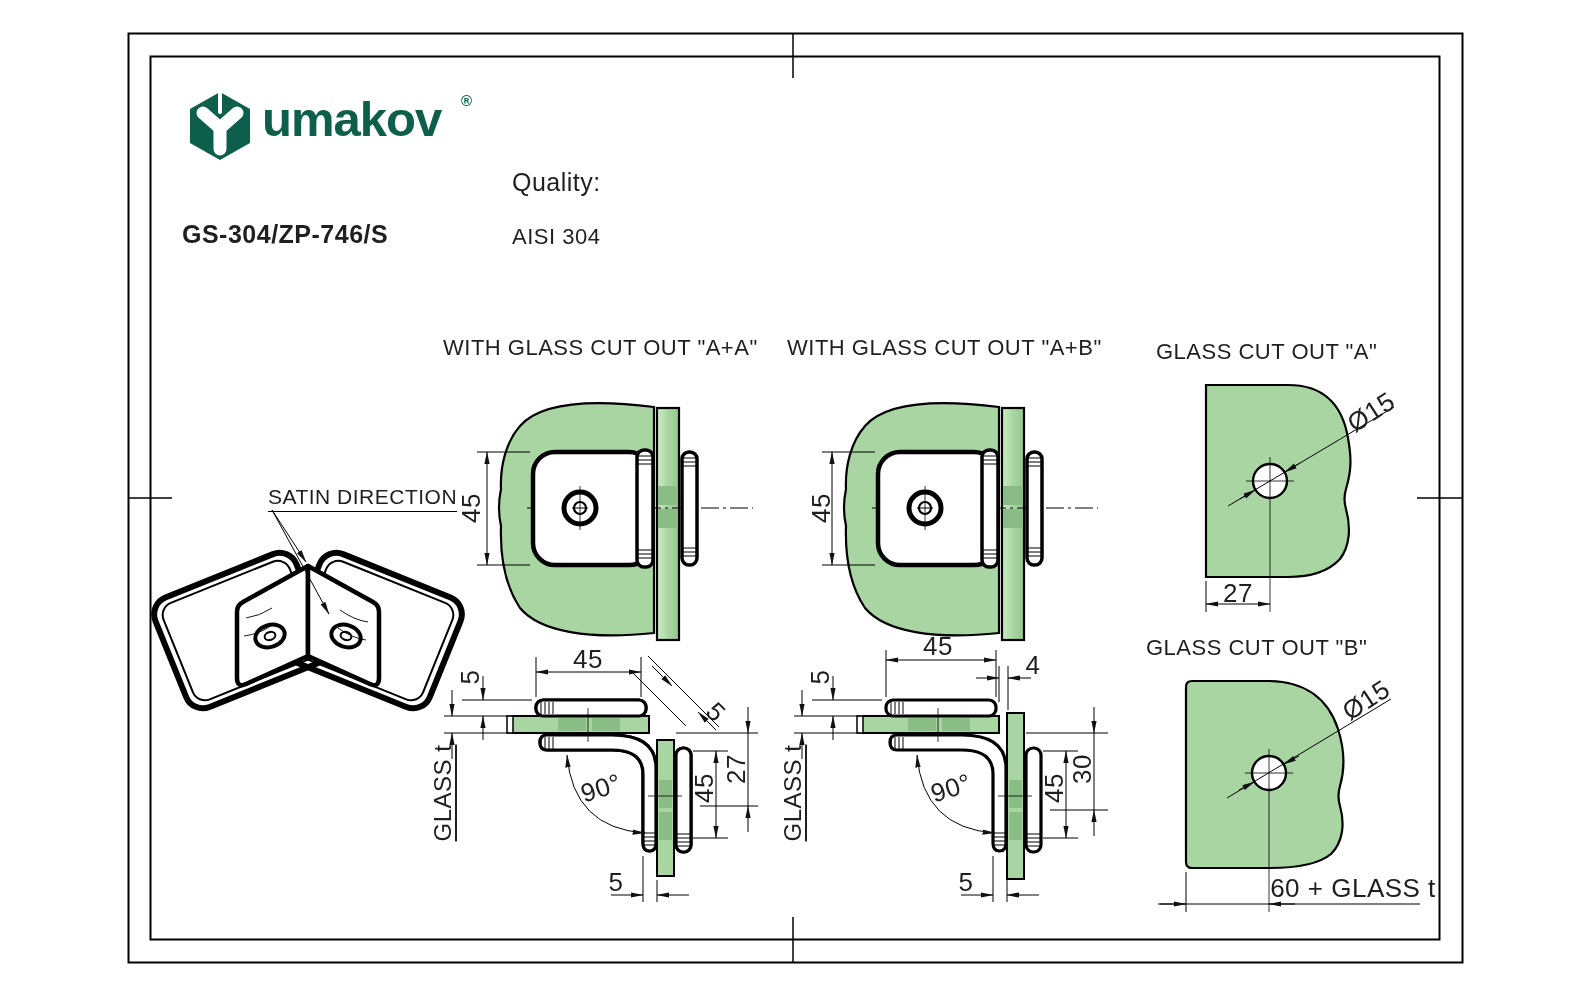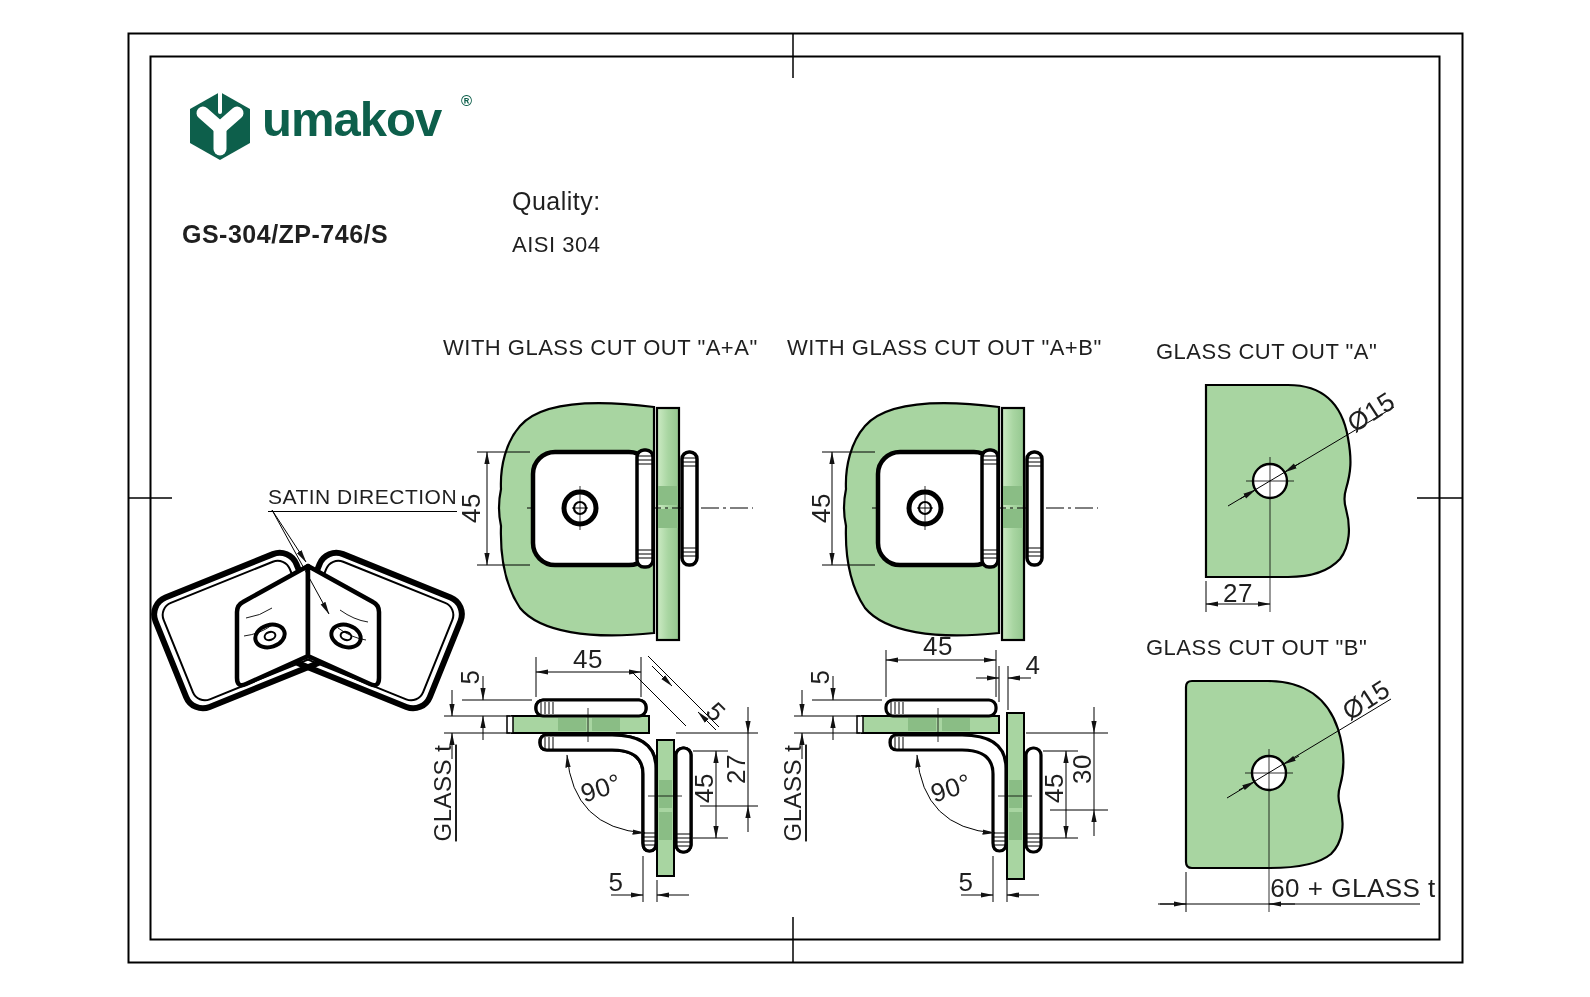--- a/index.html
+++ b/index.html
@@ -227,22 +227,22 @@
       <line x1="1158" y1="904" x2="1420" y2="904"></line>
       <line x1="1160" y1="904" x2="1186" y2="904" marker-end="url(#ar)"></line>
       <line x1="1295" y1="904" x2="1269" y2="904" marker-end="url(#ar)"></line>
     </g>
   </g>
 </svg>
 
   <div class="lbl logo-text" style="left:262px;top:95px;color:#0d5f4b;">umakov</div>
   <div class="lbl logo-reg" style="left:461px;top:93px;color:#0d5f4b;">®</div>
   <div class="lbl prod" style="left:182px;top:222px;">GS-304/ZP-746/S</div>
-  <div class="lbl quality-l" style="left:512px;top:189px;">Quality:</div>
-  <div class="lbl quality-v" style="left:512px;top:226px;margin-top:8px;">AISI 304</div>
+  <div class="lbl quality-l" style="left:512px;top:170px;">Quality:</div>
+  <div class="lbl quality-v" style="left:512px;top:226px;">AISI 304</div>
 
   <div class="lbl title" style="left:443px;top:337px;">WITH GLASS CUT OUT "A+A"</div>
   <div class="lbl title" style="left:787px;top:337px;">WITH GLASS CUT OUT "A+B"</div>
   <div class="lbl title" style="left:1156px;top:341px;">GLASS CUT OUT "A"</div>
   <div class="lbl title" style="left:1146px;top:637px;">GLASS CUT OUT "B"</div>
   <div class="lbl satin" style="left:268px;top:486px;">SATIN DIRECTION</div>
 
   <div class="lbl dim ctr" style="left:471px;top:508px;transform:translate(-50%,-50%) rotate(-90deg);">45</div>
   <div class="lbl dim ctr" style="left:821px;top:508px;transform:translate(-50%,-50%) rotate(-90deg);">45</div>
 

